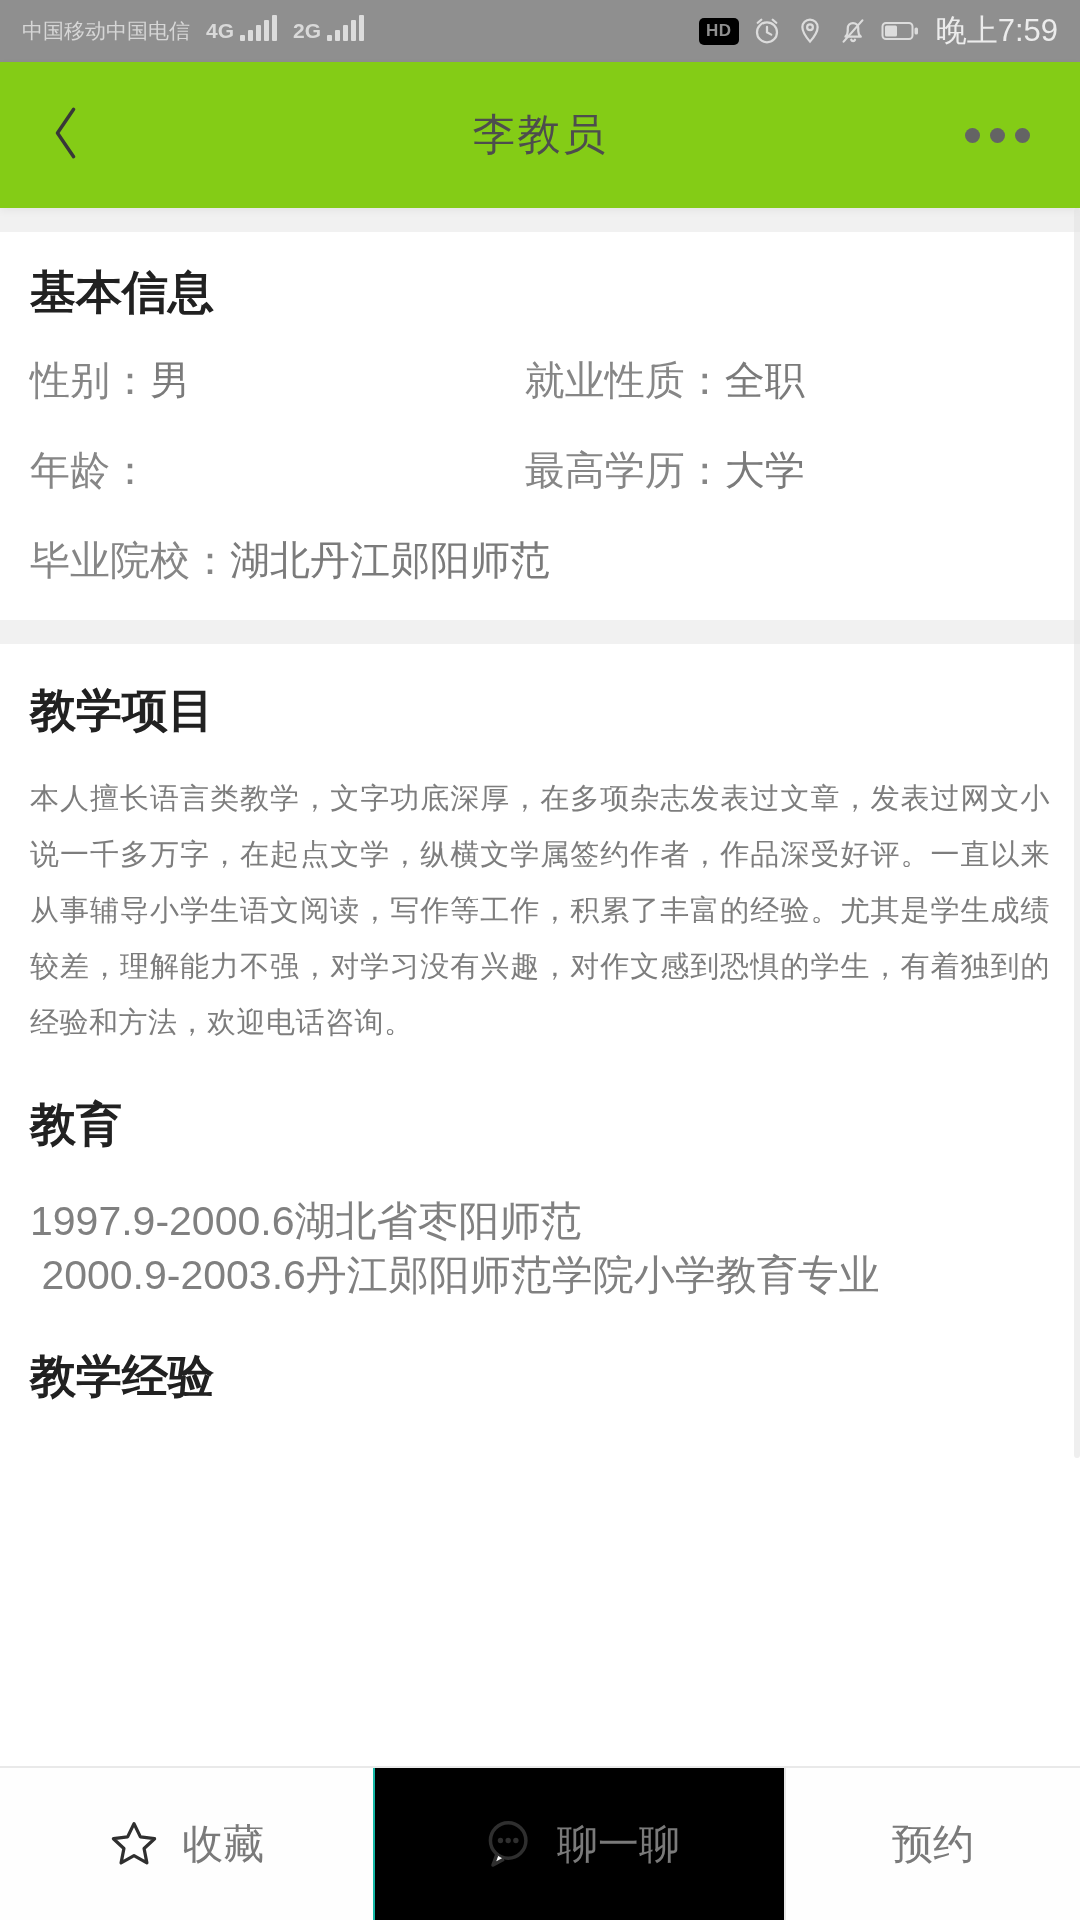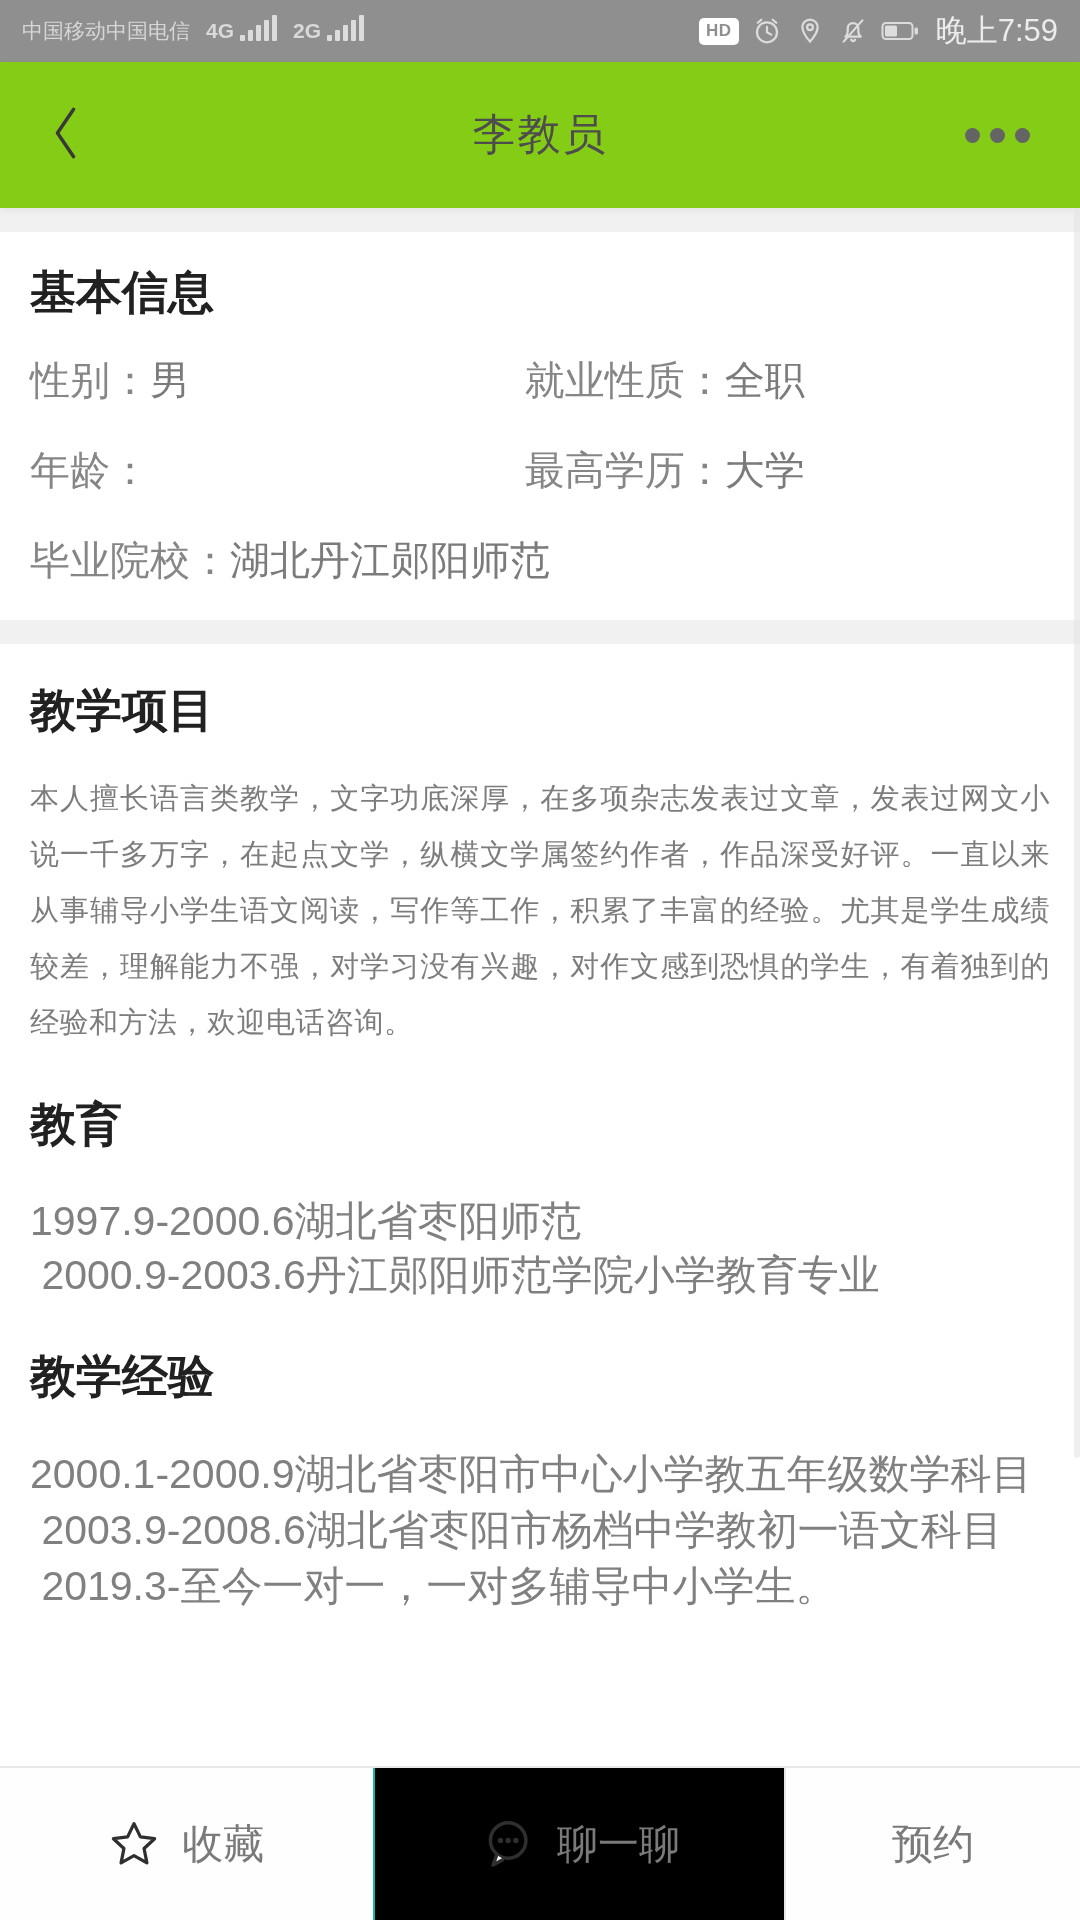--- a/index.html
+++ b/index.html
@@ -19,21 +19,21 @@
   .net-group { display:flex; align-items:flex-end; gap:6px; padding-bottom:6px; }
   .net-label { font-size:21px; font-weight:bold; color:#d9d9d9; line-height:20px; }
   .sig { display:flex; align-items:flex-end; gap:3px; height:26px; }
   .sig i { display:block; width:5px; background:#dcdcdc; border-radius:1px; }
   .sig i:nth-child(1){height:6px;} .sig i:nth-child(2){height:11px;}
   .sig i:nth-child(3){height:16px;} .sig i:nth-child(4){height:21px;}
   .sig i:nth-child(5){height:26px;}
   .sb-spacer { flex:1; }
   .sb-right { display:flex; align-items:center; gap:13px; }
   .hd-badge {
-    width:40px; height:27px; background:#ffffff; color:#8f8f8f; border-radius:5px;
+    width:40px; height:27px; background:#000000; color:#8f8f8f; border-radius:5px;
     font-size:17px; font-weight:bold; display:flex; align-items:center; justify-content:center;
     letter-spacing:0.5px;
   }
   .sb-icon svg { display:block; }
   .sb-time { font-size:31px; color:#ececec; margin-left:4px; }
 
   
   .nav-bar {
     height:146px; background:#84cc16; display:flex; align-items:center;
     padding:0 48px; position:relative;
@@ -206,25 +206,20 @@
     <div class="sub-sec">
       <div class="sec-title">教育</div>
       <div class="plain-lines">
         <div class="line">1997.9-2000.6湖北省枣阳师范</div>
         <div class="line"> 2000.9-2003.6丹江郧阳师范学院小学教育专业</div>
       </div>
     </div>
 
     <div class="sub-sec">
       <div class="sec-title">教学经验</div>
-      <div class="plain-lines exp-lines">
-        <div class="line">2000.1-2000.9湖北省枣阳市中心小学教五年级数学科目</div>
-        <div class="line"> 2003.9-2008.6湖北省枣阳市杨档中学教初一语文科目</div>
-        <div class="line"> 2019.3-至今一对一，一对多辅导中小学生。</div>
-      </div>
     </div>
 
   </div>
 
   <div class="edge-strip"></div>
 
   <div class="bottom-bar">
     <div class="bb-btn bb-fav">
       <span>
         <svg width="52" height="52" viewBox="0 0 24 24" fill="none" stroke="#2f2f2f" stroke-width="1.5" stroke-linejoin="round">

